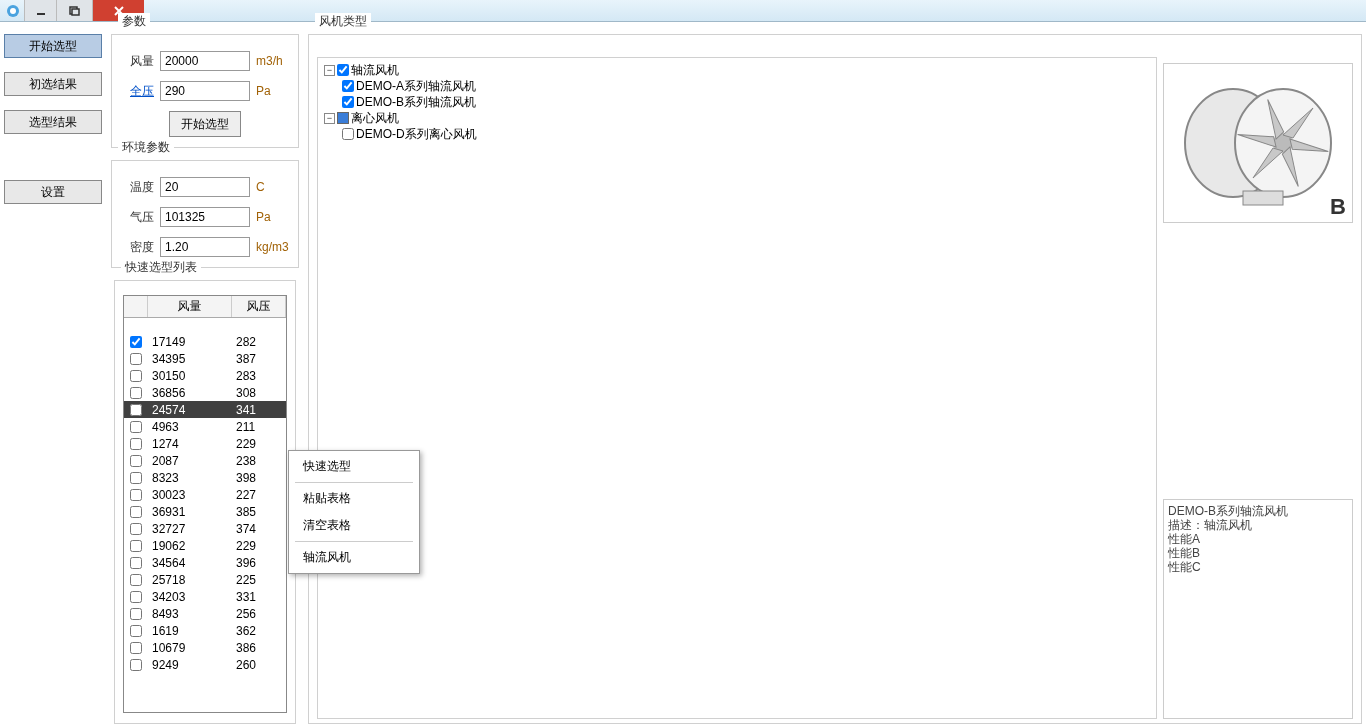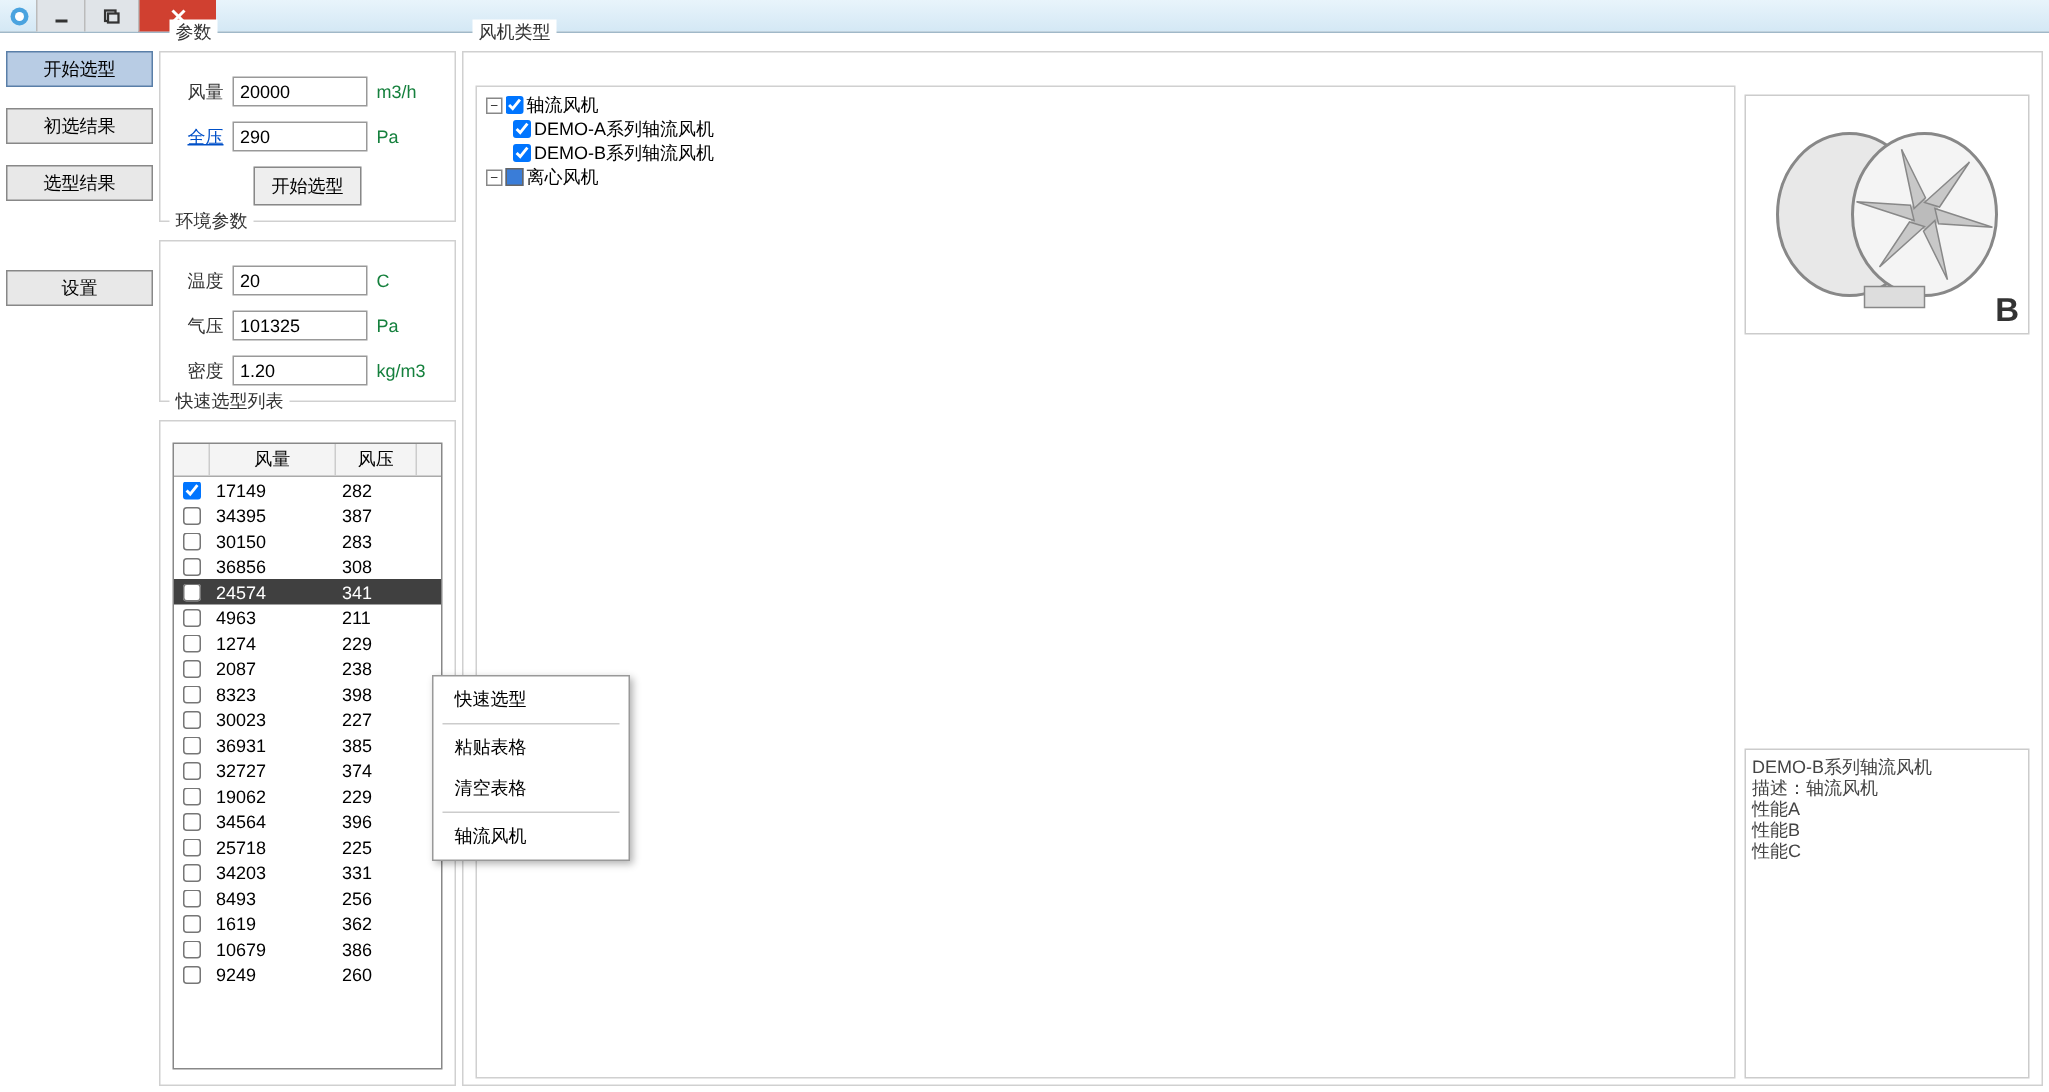--- a/index.html
+++ b/index.html
@@ -13,43 +13,43 @@
 .win-btn.max { width: 36px; }
 .win-btn.close { width: 52px; background: #d04030; color:#fff; }
 
 .app-body { display:flex; height: calc(100% - 22px); background:#fff; padding: 4px; gap:4px; }
 
 .left-col { width: 98px; display:flex; flex-direction:column; gap:14px; padding-top:8px; }
 .nav-btn { height:24px; border:1px solid #888; background:#e8e8e8; display:flex; align-items:center; justify-content:center; cursor:pointer; }
 .nav-btn.active { background:#b8cce4; border-color:#5a7fa8; }
 .nav-gap { height: 18px; }
 
-.mid-col { width: 198px; display:flex; flex-direction:column; gap:4px; }
+.mid-col { width: 198px; display:flex; flex-direction:column; gap:4px;align-items:center; }
 
 .group { border:1px solid #d0d0d0; background:#fff; padding:6px 8px 10px 8px; }
 .group-title { margin-top:-14px; background:#fff; display:inline-block; padding:0 4px; color:#333; position:relative; }
 .group { position:relative; margin-top:8px; }
 .group > .group-title { position:absolute; top:-8px; left:6px; }
 
 .form-row { display:flex; align-items:center; margin-top:10px; gap:6px; }
 .form-row label { width:34px; text-align:right; color:#333; }
 .form-row label.link { color:#0050c8; text-decoration:underline; cursor:pointer; }
 .form-row input { width:90px; height:20px; border:1px solid #999; padding:0 4px; background:#fff; }
-.form-row .unit { color:#15803d; width:34px; }
+.form-row .unit { color:#a16207; width:34px; }
 
 .btn-start { height:26px; width:72px; border:1px solid #888; background:#eee; margin:10px auto 0 auto; display:block; cursor:pointer; }
 
 .quick-list-group { flex:1; display:flex; flex-direction:column; }
 .table-wrap { flex:1; border:1px solid #888; overflow:hidden; position:relative; margin-top:8px; }
 .table-head { display:flex; background:#f4f4f4; border-bottom:1px solid #aaa; height:22px; align-items:center; }
 .th-chk { width:24px; border-right:1px solid #ccc; height:100%; }
 .th { border-right:1px solid #ccc; text-align:center; height:100%; display:flex; align-items:center; justify-content:center; }
 .th-flow { width:84px; }
 .th-press { width:54px; }
-.table-body { overflow-y:scroll; height: calc(100% - 22px); }
+.table-body { overflow-y:scroll; height: calc(100% - 22px); margin-top: 15px; }
 .tr { display:flex; height:17px; align-items:center; }
 .tr.selected { background:#404040; color:#fff; }
 .td-chk { width:24px; display:flex; align-items:center; justify-content:center; }
 .td-chk input { width:12px; height:12px; }
 .td-flow { width:84px; padding-left:4px; }
 .td-press { width:54px; padding-left:4px; }
 
 .main-col { flex:1; display:flex; flex-direction:column; }
 .fan-type-group { flex:1; display:flex; }
 .tree-area { flex:1; border:1px solid #d0d0d0; margin-top:8px; padding:4px 2px; background:#fff; }
@@ -334,20 +334,26 @@
                   </li>
               </ul>
             </li>
             <li>
               <div class="node">
                 <span class="expander">−</span>
                 <span class="tchk partial"></span>
                 <span>离心风机</span>
               </div>
               <ul>
+                <li>
+                    <div class="node">
+                  <input type="checkbox" class="tchk" style="">
+                  <span>DEMO-D系列离心风机</span>
+                </div>
+                  </li>
               </ul>
             </li>
           </ul>
         </div>
         <div class="right-col">
           <div class="fan-image">
             <svg class="fan-svg" viewBox="0 0 170 140">
               <ellipse cx="60" cy="70" rx="48" ry="54" fill="#e8e8e8" stroke="#888" stroke-width="2"></ellipse>
               <ellipse cx="110" cy="70" rx="48" ry="54" fill="#f4f4f4" stroke="#888" stroke-width="2"></ellipse>
               <g transform="translate(110,70)">

